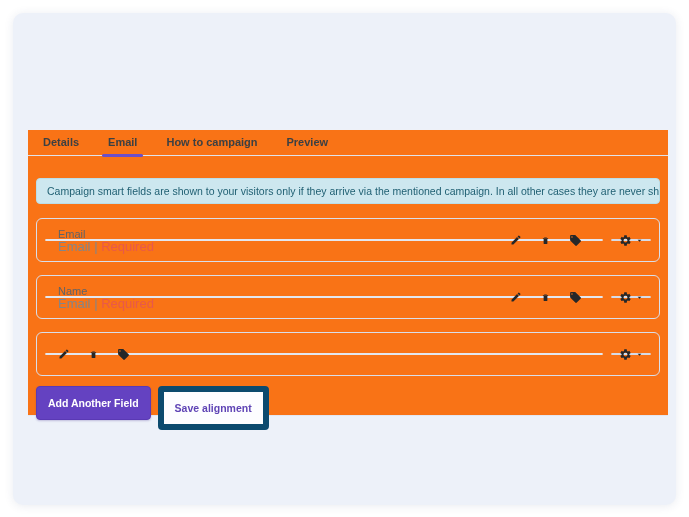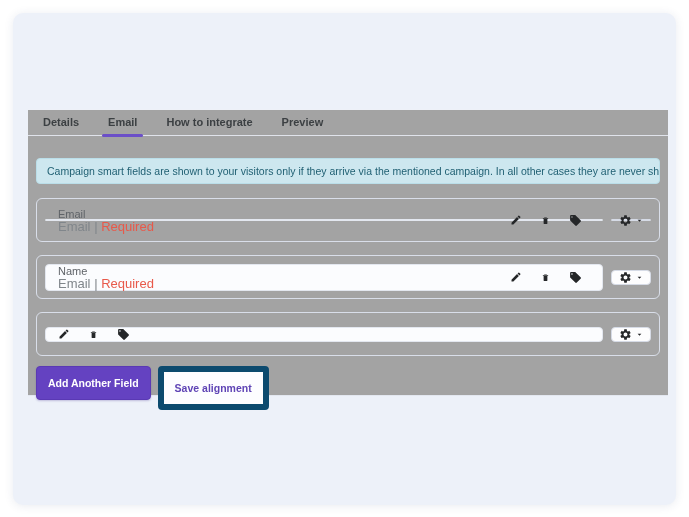--- a/index.html
+++ b/index.html
@@ -4,22 +4,22 @@
 <style>
   * { margin:0; padding:0; box-sizing:border-box; }
   html,body { width:689px; height:517px; background:#ffffff; font-family:"Liberation Sans", sans-serif; }
   .card {
     position:absolute; left:13px; top:13px; width:663px; height:492px;
     background:#edf1f9; border-radius:10px;
     box-shadow:0 1px 10px rgba(40,60,110,0.10);
     overflow:hidden;
   }
   .panel {
-    position:absolute; left:15px; top:96px; width:640px; height:287px;
-    background:#a3a3a3; border-top:1px solid #eef1f8; border-bottom:1px solid #e3e7f0;
+    position:absolute; left:15px; top:116px; width:640px; height:287px;
+    background:#f97316; border-top:1px solid #eef1f8; border-bottom:1px solid #e3e7f0;
   }
   
   .tabs { display:flex; align-items:flex-end; height:26px; border-bottom:1px solid #e0e3eb; padding-left:9px; }
   .tab {
     position:relative; padding:0 6px; margin-right:17px; height:26px;
     display:flex; align-items:center;
     font-size:11px; font-weight:bold; color:#3c4043; cursor:pointer; white-space:nowrap;
   }
   .tab.active::after {
     content:""; position:absolute; left:0; right:0; bottom:-2px; height:3px;
@@ -32,21 +32,21 @@
     display:flex; align-items:center; padding:0 10px;
     font-size:10.5px; color:#1f5f72;
     overflow:hidden; white-space:nowrap;
   }
   
   .field-row {
     margin:14px 8px 0 8px; height:44px;
     border:1px solid #d9dee9; border-radius:6px;
     display:flex; align-items:stretch; padding:20px 8px; gap:8px;
   }
-  .field-row + .field-row { margin-top:13px;align-items:center; }
+  .field-row + .field-row { margin-top:13px; }
   .field-box {
     flex:1; background:#fbfcfe; border:1px solid #e3e7ef; border-radius:4px;
     display:flex; align-items:center; padding:0 12px;
   }
   .field-text { flex:1; min-width:0; }
   .field-title { font-size:11px; color:#5f6368; line-height:13px; }
   .field-sub { font-size:13px; color:#80868b; line-height:12px; }
   .field-sub .req { color:#e8594a; }
   .row-icons { display:flex; align-items:center; gap:19px; margin-right:8px; }
   .icon-btn { display:flex; align-items:center; justify-content:center; cursor:pointer; color:#252729; }
@@ -68,21 +68,21 @@
 </style>
 </head>
 <body>
 
 <div class="card">
   <div class="panel">
 
     <div class="tabs">
       <div class="tab">Details</div>
       <div class="tab active">Email</div>
-      <div class="tab">How to integrate</div>
+      <div class="tab">How to campaign</div>
       <div class="tab">Preview</div>
     </div>
 
     <div class="banner">
       <span>Campaign smart fields are shown to your visitors only if they arrive via the mentioned campaign. In all other cases they are never shown to the visitor.</span>
     </div>
 
     <div class="field-row">
       <div class="field-box">
         <div class="field-text">

